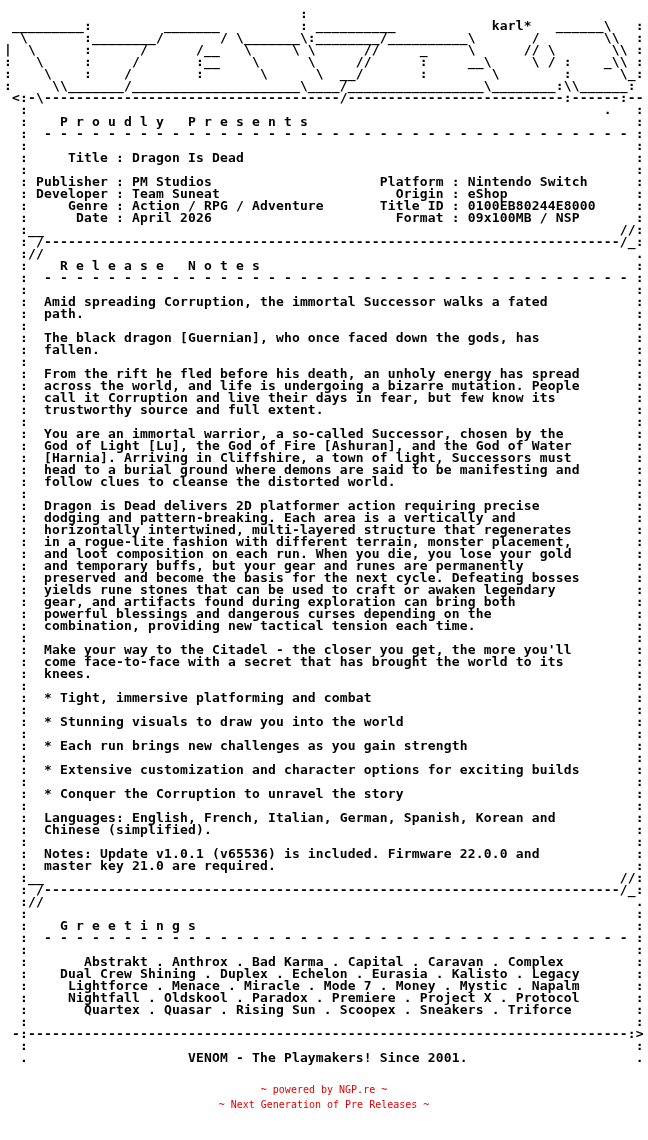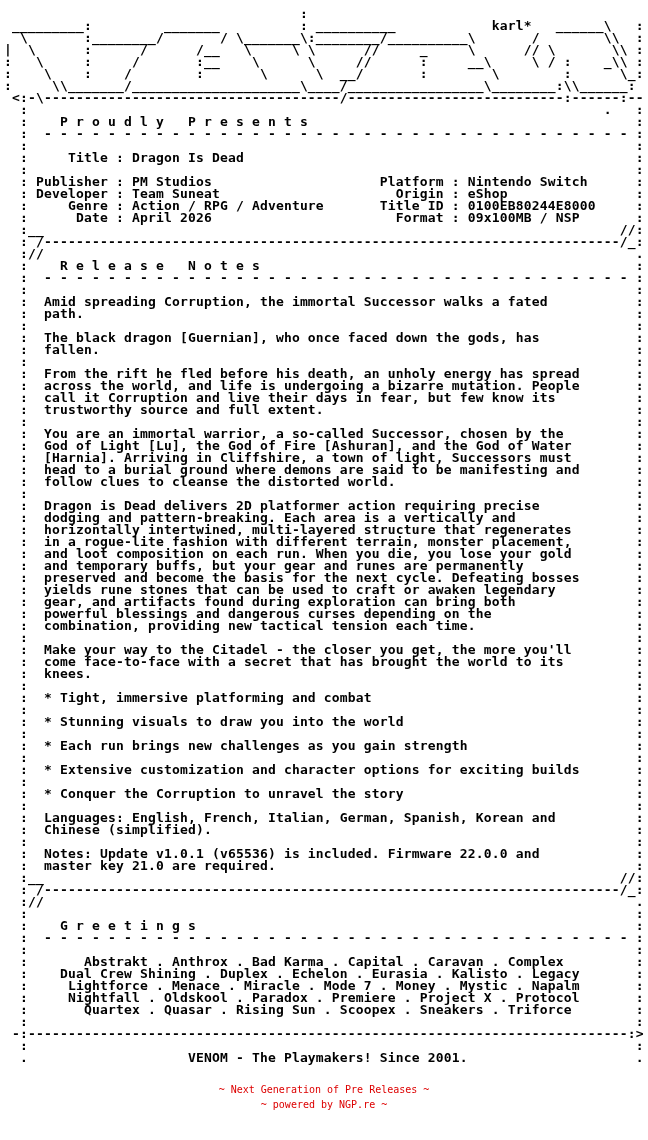--- a/index.html
+++ b/index.html
@@ -116,16 +116,16 @@
   :       Abstrakt . Anthrox . Bad Karma . Capital . Caravan . Complex         :
   :    Dual Crew Shining . Duplex . Echelon . Eurasia . Kalisto . Legacy       :
   :     Lightforce . Menace . Miracle . Mode 7 . Money . Mystic . Napalm       :
   :     Nightfall . Oldskool . Paradox . Premiere . Project X . Protocol       :
   :       Quartex . Quasar . Rising Sun . Scoopex . Sneakers . Triforce        :
   :                                                                            :</pre>
   <pre class="nfo"> -:---------------------------------------------------------------------------:&gt;
   :                                                                            :
   .                    VENOM - The Playmakers! Since 2001.                     .</pre>
   <div class="ngp">
+    <div>~ powered by NGP.re ~</div>
     <div>~ Next Generation of Pre Releases ~</div>
-    <div>~ powered by NGP.re ~</div>
   </div>
 </div>
 
 </body></html>

